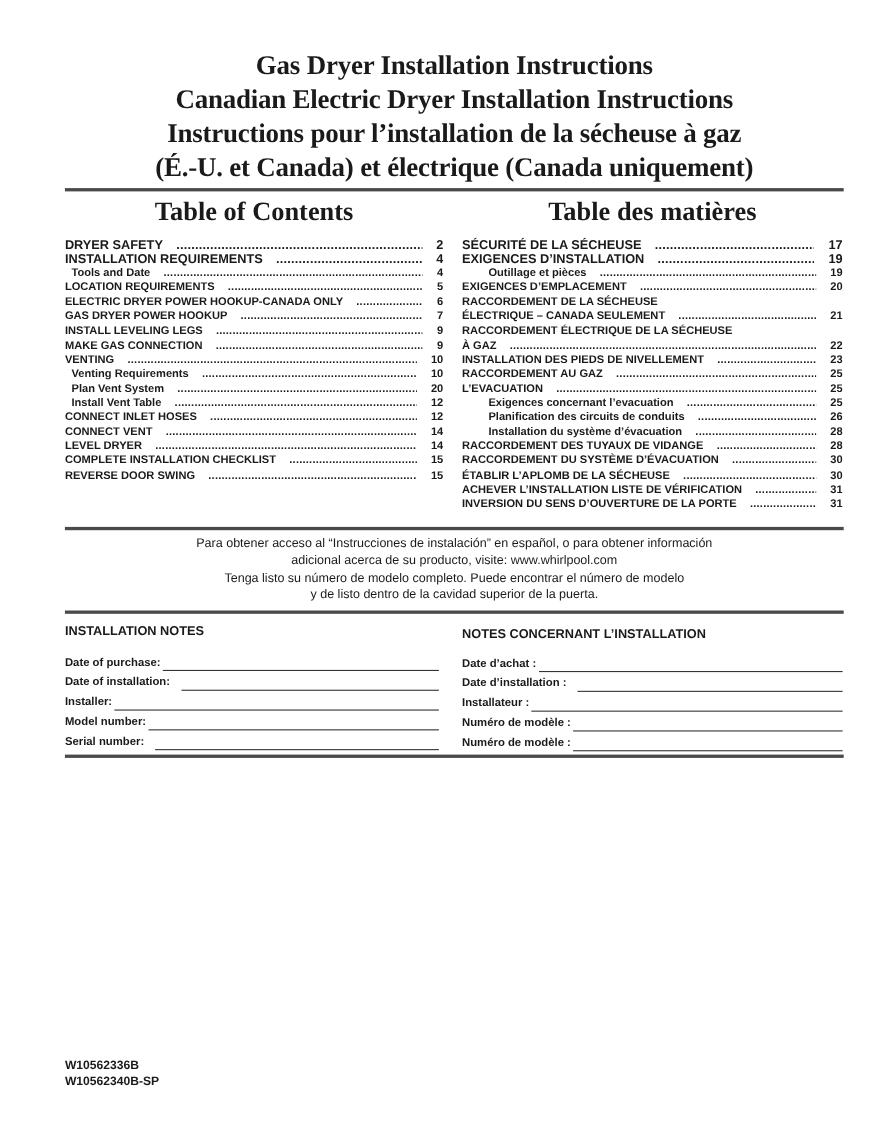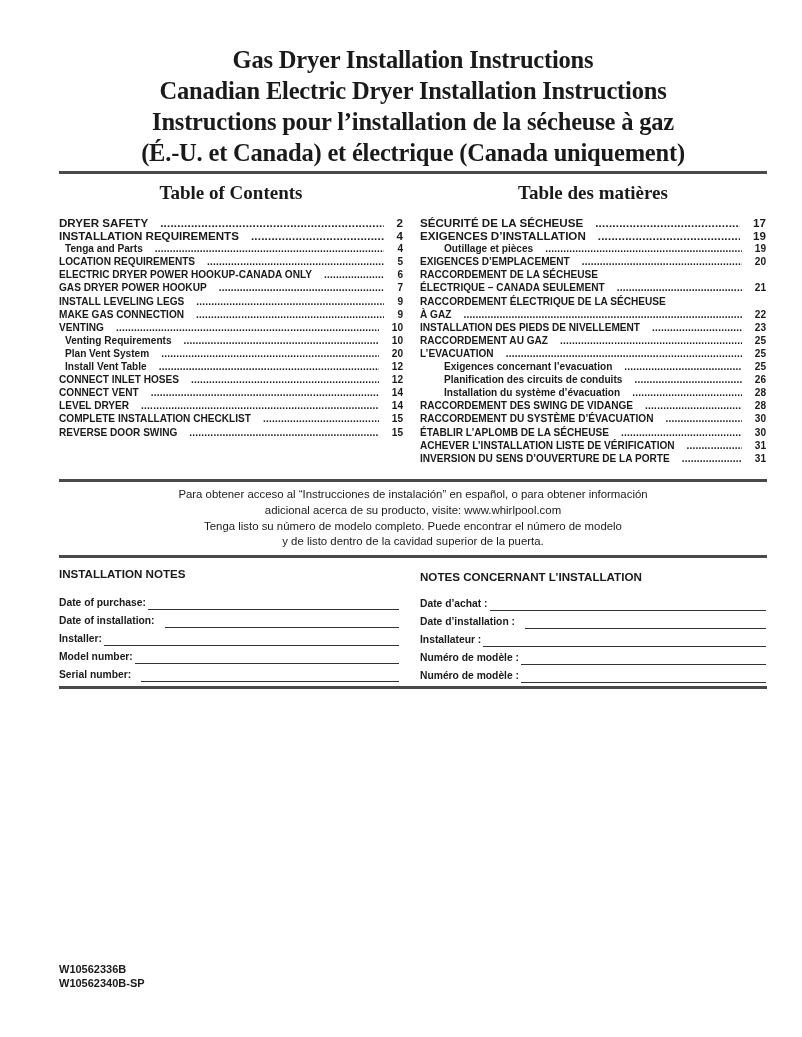--- a/index.html
+++ b/index.html
@@ -3,21 +3,21 @@
 <meta charset="utf-8">
 <style>
   html, body { margin: 0; padding: 0; background: #ffffff; }
   body { width: 802px; height: 1037px; position: relative; overflow: hidden; color: #1a1a1a; font-family: "Liberation Sans", sans-serif; }
   .page { position: absolute; left: 12px; top: 0; width: 802px; height: 1037px; }
   .title-block { position: absolute; left: 40px; top: 44px; width: 722px; text-align: center; font-family: "Liberation Serif", serif; font-weight: bold; font-size: 24.5px; line-height: 31px; color: #1a1a1a; letter-spacing: -0.2px; }
   .rule { position: absolute; left: 47px; width: 708px; height: 3px; background: #4a4a4a; }
   .col { position: absolute; top: 181px; }
   .col-left { left: 47px; width: 344px; }
   .col-right { left: 408px; width: 346px; }
-  .toc-title { font-family: "Liberation Serif", serif; font-weight: bold; font-size: 19px; text-align: center; margin: 0 0 11px 0; height: 24px; line-height: 24px; }
+  .toc-title { font-family: "Liberation Serif", serif; font-weight: bold; font-size: 24px; text-align: center; margin: 0 0 11px 0; height: 24px; line-height: 24px; }
   .toc-row { display: flex; align-items: center; font-weight: bold; font-size: 10.1px; line-height: 13.1px; height: 13.1px; white-space: nowrap; overflow: hidden; gap: 12px; }
   .toc-row.big { font-size: 11.6px; }
   .toc-row.sub { padding-left: 6px; }
   .col-right .toc-row.sub { padding-left: 24px; }
   .toc-row .lbl { flex: 0 0 auto; }
   .toc-row .dots { flex: 1 1 auto; overflow: hidden; white-space: nowrap; }
   .toc-row .dots::after { content: "............................................................................................................................................................"; letter-spacing: 0.2px; }
   .toc-row .pg { flex: 0 0 auto; padding-left: 1px; }
   .toc-row.nodots .dots::after { content: ""; }
   .spanish { position: absolute; left: 47px; top: 487px; width: 708px; text-align: center; font-size: 11.4px; line-height: 15.8px; font-family: "Liberation Sans", sans-serif; }
@@ -53,21 +53,21 @@
           <span class="lbl">DRYER SAFETY </span>
           <span class="dots"></span>
           <span class="pg">2</span>
         </div>
         <div class="toc-row big">
           <span class="lbl">INSTALLATION REQUIREMENTS</span>
           <span class="dots"></span>
           <span class="pg">4</span>
         </div>
         <div class="toc-row sub">
-          <span class="lbl">Tenga and Parts</span>
+          <span class="lbl">Tools and Date</span>
           <span class="dots"></span>
           <span class="pg">4</span>
         </div>
         <div class="toc-row main">
           <span class="lbl">LOCATION REQUIREMENTS</span>
           <span class="dots"></span>
           <span class="pg">5</span>
         </div>
         <div class="toc-row main">
           <span class="lbl">ELECTRIC DRYER POWER HOOKUP-CANADA ONLY </span>
@@ -204,21 +204,21 @@
           <span class="lbl">Planification des circuits de conduits</span>
           <span class="dots"></span>
           <span class="pg"> 26</span>
         </div>
         <div class="toc-row sub">
           <span class="lbl">Installation du système d’évacuation</span>
           <span class="dots"></span>
           <span class="pg"> 28</span>
         </div>
         <div class="toc-row main">
-          <span class="lbl">RACCORDEMENT DES SWING DE VIDANGE </span>
+          <span class="lbl">RACCORDEMENT DES TUYAUX DE VIDANGE </span>
           <span class="dots"></span>
           <span class="pg"> 28</span>
         </div>
         <div class="toc-row main">
           <span class="lbl">RACCORDEMENT DU SYSTÈME D’ÉVACUATION</span>
           <span class="dots"></span>
           <span class="pg">30</span>
         </div>
         <div class="toc-row main">
           <span class="lbl">ÉTABLIR L’APLOMB DE LA SÉCHEUSE</span>

